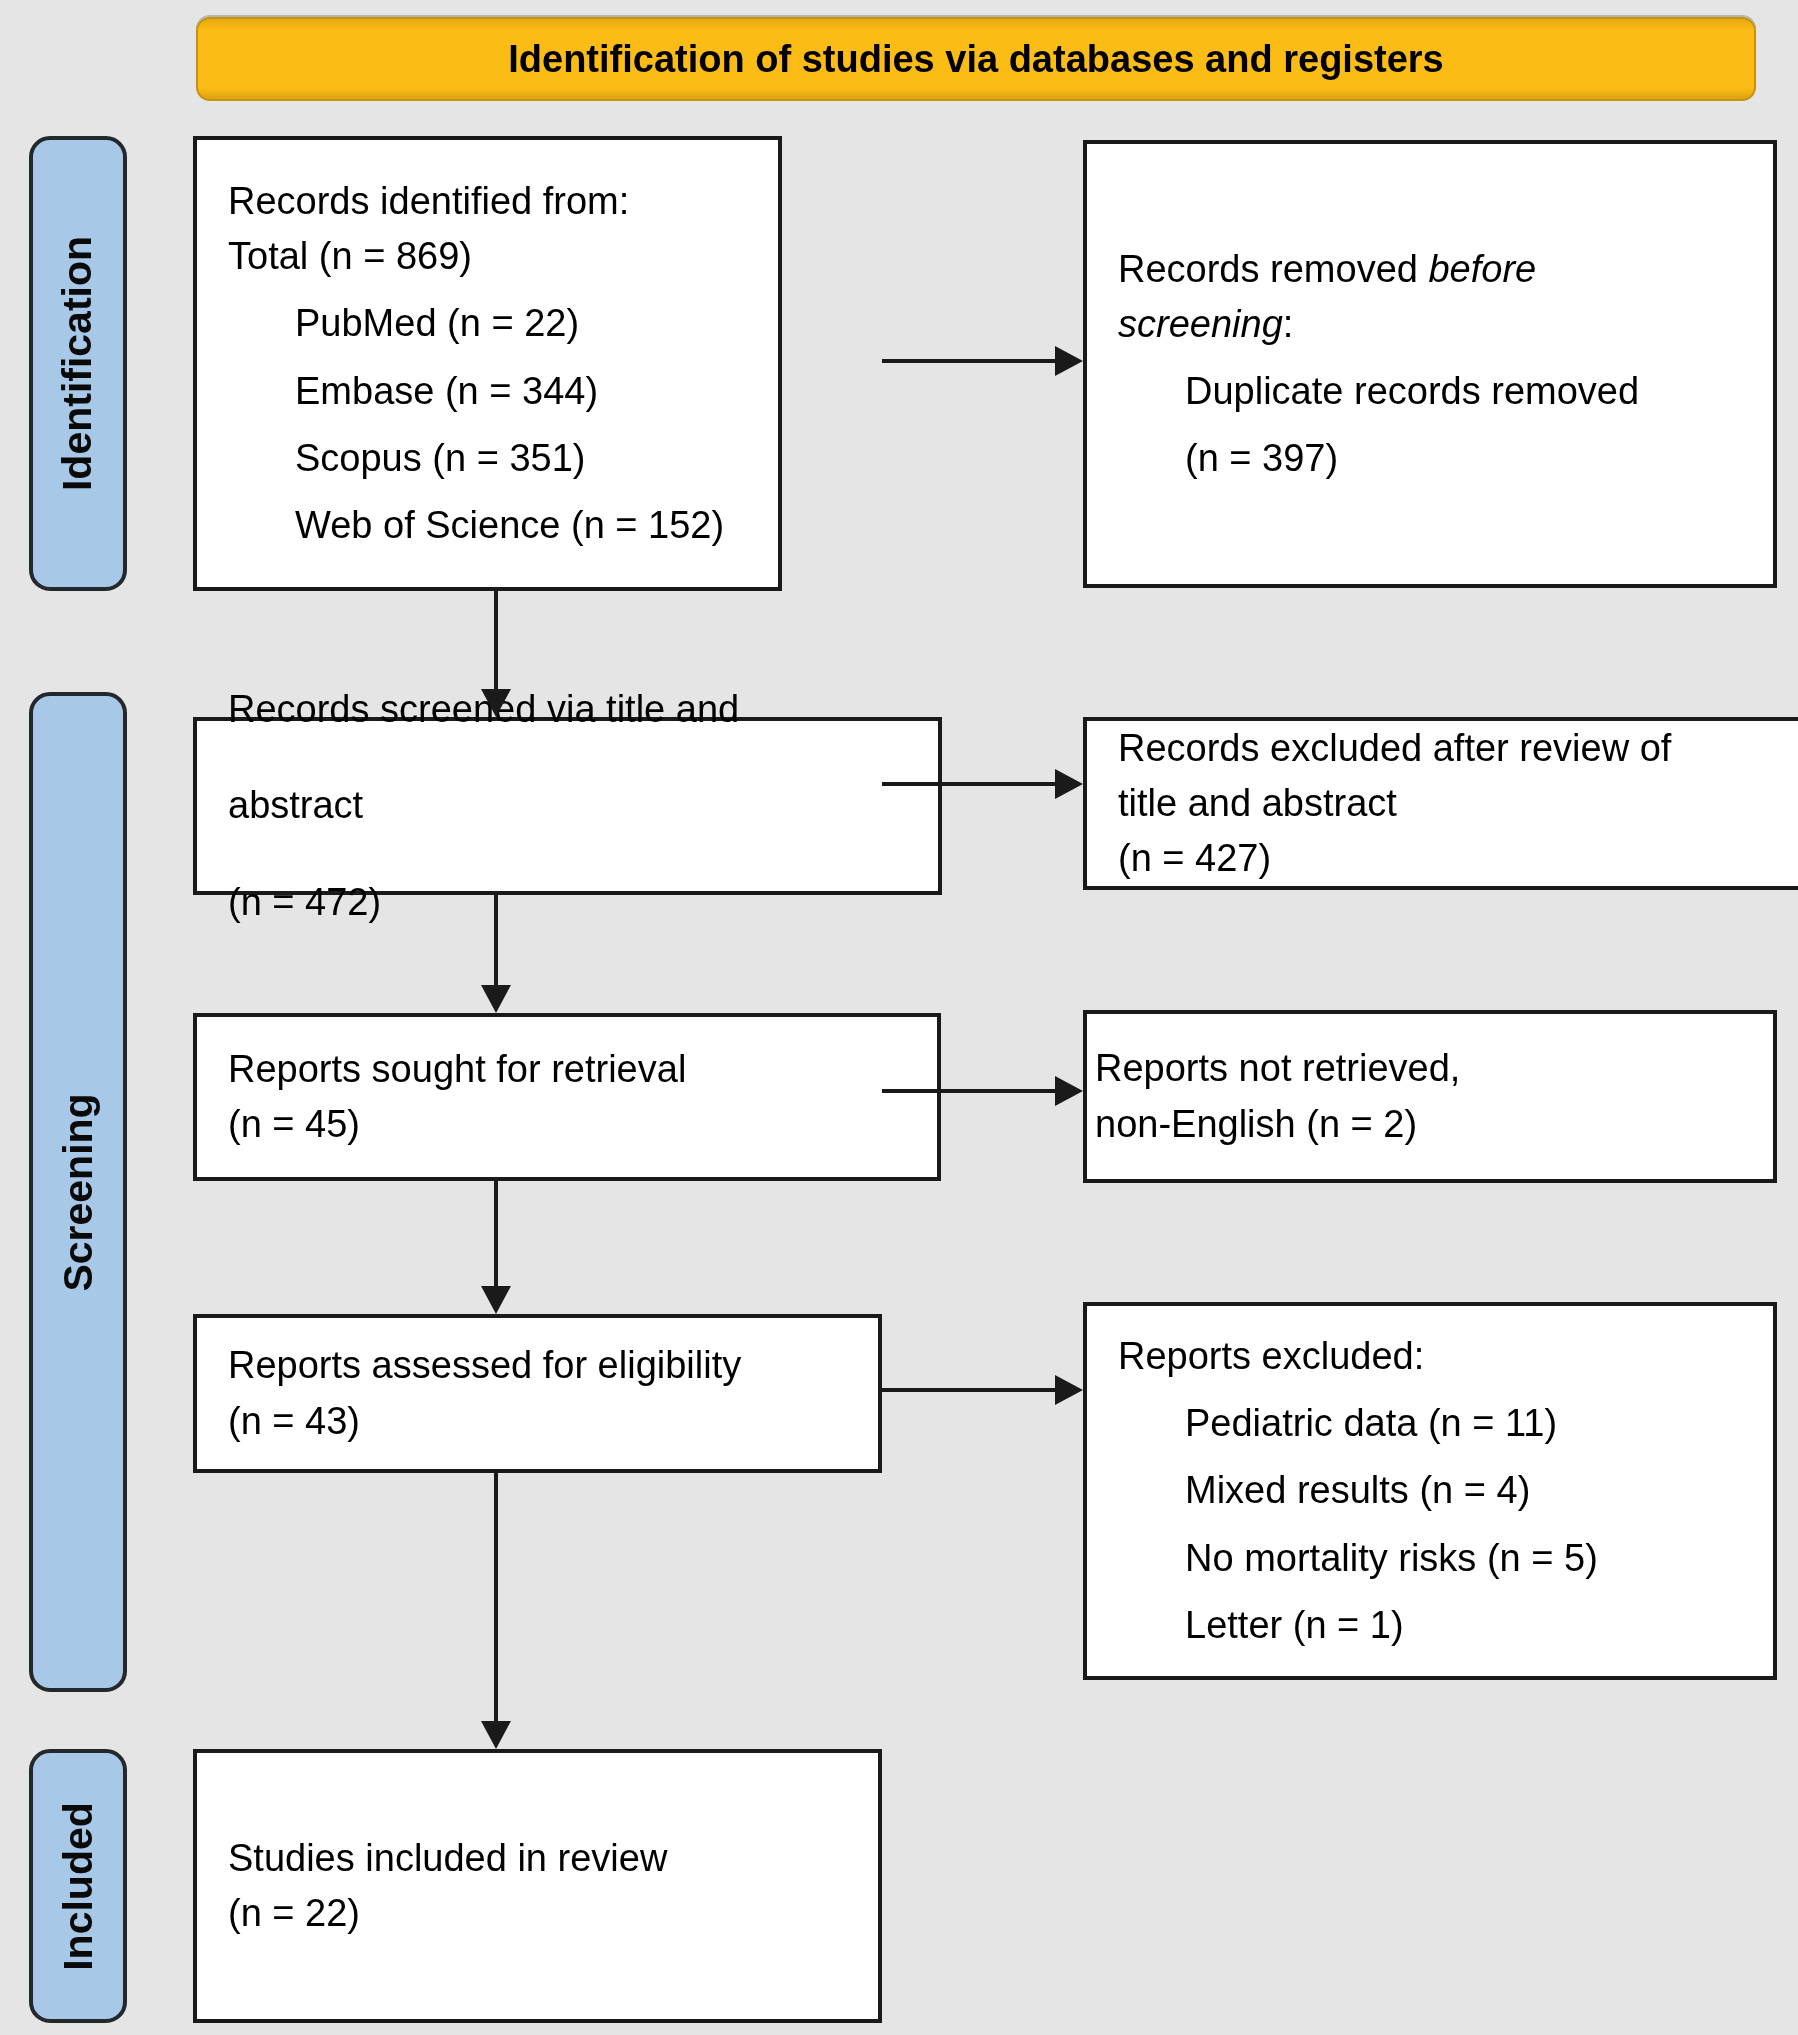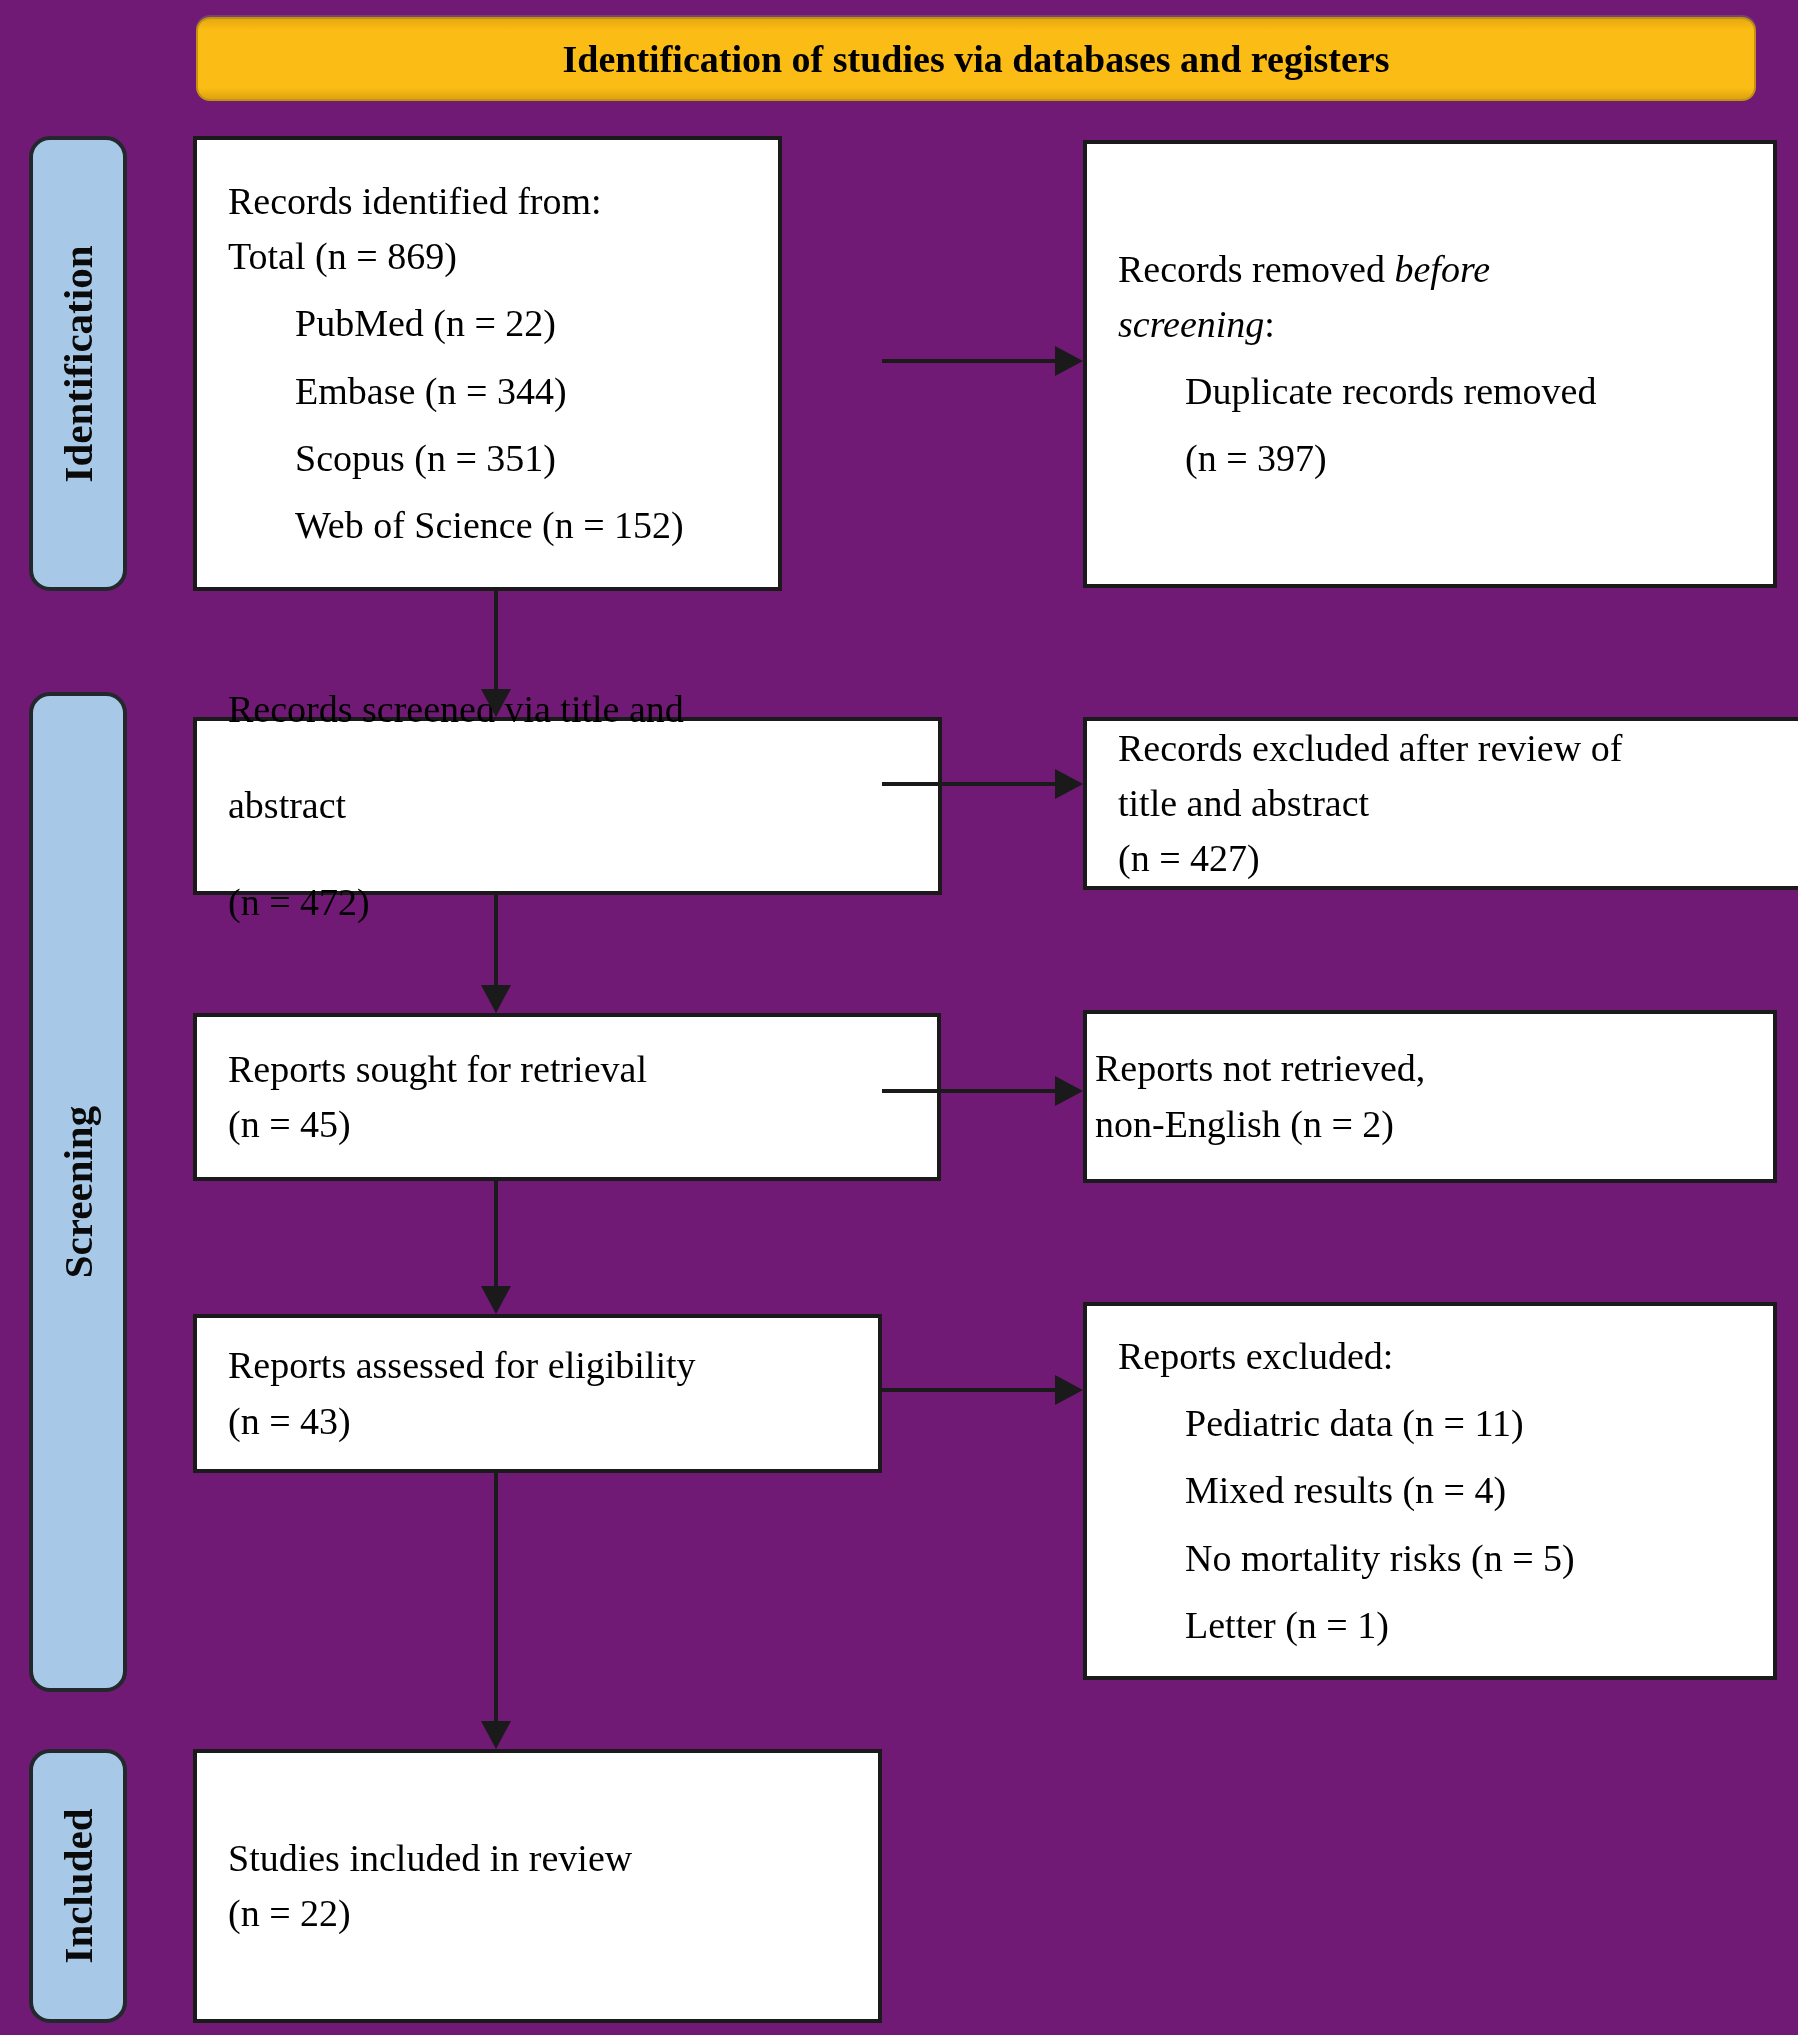--- a/index.html
+++ b/index.html
@@ -6,22 +6,22 @@
   :root{
     --banner-bg:#FBBC15;
     --banner-edge:#C2930F;
     --sidebar-bg:#A8C8E8;
     --line-color:#1a1a1a;
   }
   html,body{margin:0;padding:0;background:#ffffff;}
   .canvas{
     position:relative;
     width:1798px;height:2035px;
-    background:#701a75;
-    font-family:Liberation Serif, serif;
+    background:#e5e5e5;
+    font-family:Liberation Sans, sans-serif;
     color:#000;
     overflow:hidden;
   }
   
   .banner{
     position:absolute;left:196px;top:17px;width:1560px;height:84px;
     background:linear-gradient(180deg,#e8a90f 0%,var(--banner-bg) 14%,var(--banner-bg) 86%,#dda310 100%);
     border:2.8px solid var(--banner-edge);
     border-radius:14px;
     display:flex;align-items:center;justify-content:center;

